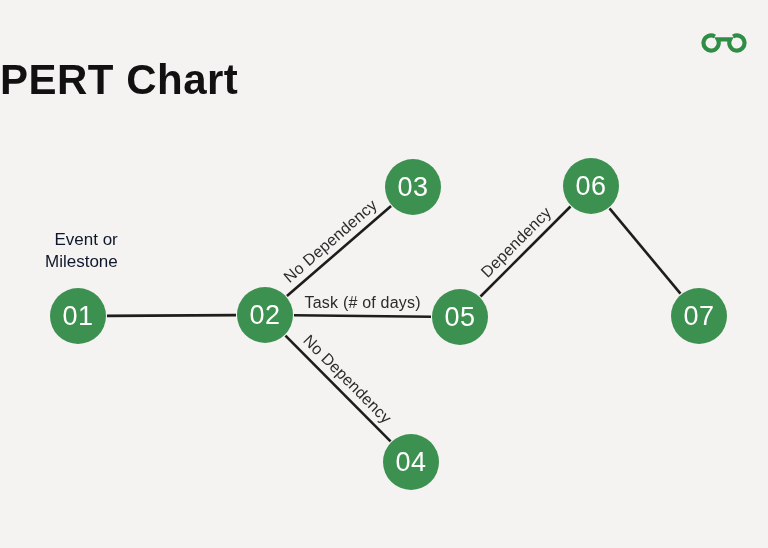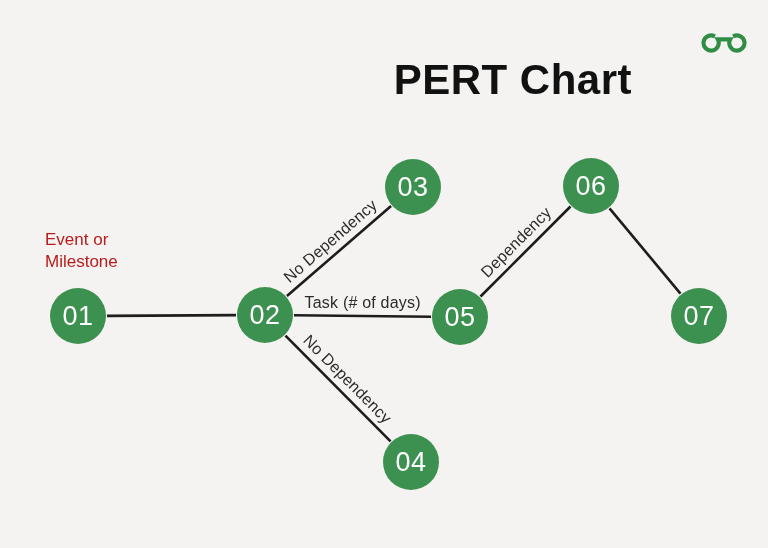--- a/index.html
+++ b/index.html
@@ -12,41 +12,42 @@
     background: #f4f3f1;
     position: relative;
     overflow: hidden;
     font-family: "Liberation Sans", sans-serif;
   }
   .page-title {
     position: absolute;
     top: 56px;
     left: 0;
     width: 632px;
-    text-align: right;
+    text-align: left;
     font-size: 42px;
     font-weight: 800;
     letter-spacing: 0.5px;
     color: #111111;
   }
   .logo {
     position: absolute;
     top: 29px;
     right: 21px;
     width: 46px;
     height: 28px;
   }
   .annotation {
     position: absolute;
     left: 45px;
     top: 229px;
     font-size: 17px;
     line-height: 22px;
-    color: #b91c1c;
+    color: #0f172a;
     font-weight: 400;
+    text-align: right;
   }
   #diagram-svg {
     position: absolute;
     left: 0;
     top: 0;
   }
   .node-label {
     font-family: "Liberation Sans", sans-serif;
     font-size: 27px;
     font-weight: 500;

